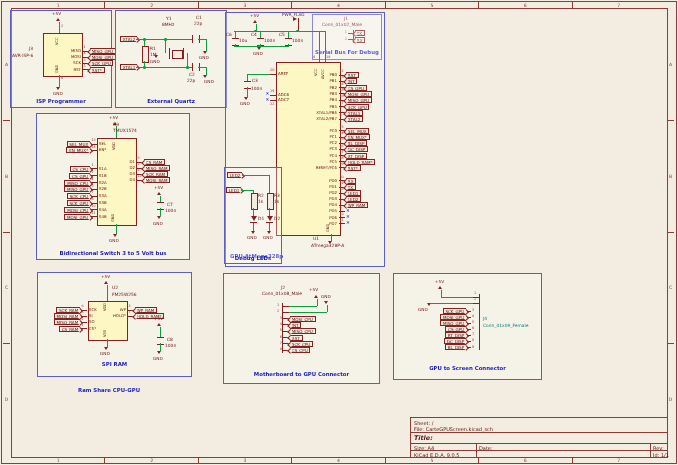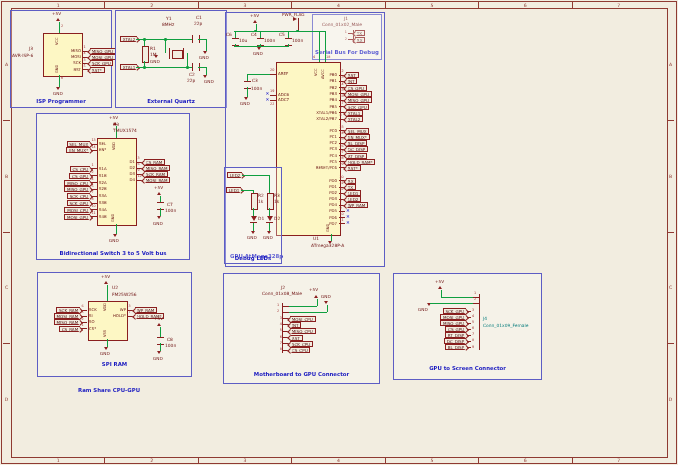--- a/index.html
+++ b/index.html
@@ -908,14 +908,29 @@
             <b class="sl"></b>
           </span>
           <span class="nmnum" style="width:6px;text-align:left;padding-left:1px">9</span>
         </div>
       </div>
     <div class="txt teal" style="left:89px;top:43px">J4</div>
     <div class="txt teal" style="left:89px;top:50px">Conn_01x09_Female</div>
     <div class="st stc" style="bottom:8px">GPU to Screen Connector</div>
   </div>
 
+  <div class="tb" style="left:410px;top:417px;width:256px;height:39px">
+    <div class="t" style="left:3px;top:2px">Sheet: /</div>
+    <div class="t" style="left:3px;top:8px">File: CarteGPUScreen.kicad_sch</div>
+    <div class="ln" style="left:0;top:14px;width:256px;height:1px"></div>
+    <div class="t" style="left:3px;top:16px;font-weight:bold;font-style:italic;font-size:6.4px">Title:</div>
+    <div class="ln" style="left:0;top:25px;width:256px;height:1px"></div>
+    <div class="t" style="left:3px;top:27px">Size: A4</div>
+    <div class="t" style="left:68px;top:27px">Date:</div>
+    <div class="t" style="left:242px;top:27px">Rev:</div>
+    <div class="ln" style="left:0;top:32px;width:256px;height:1px"></div>
+    <div class="t" style="left:3px;top:34px">KiCad E.D.A. 9.0.5</div>
+    <div class="t" style="left:242px;top:34px">Id: 1/1</div>
+    <div class="ln" style="left:65px;top:25px;width:1px;height:14px"></div>
+    <div class="ln" style="left:239px;top:25px;width:1px;height:14px"></div>
+  </div>
 
 </div>
 
 </body></html>

